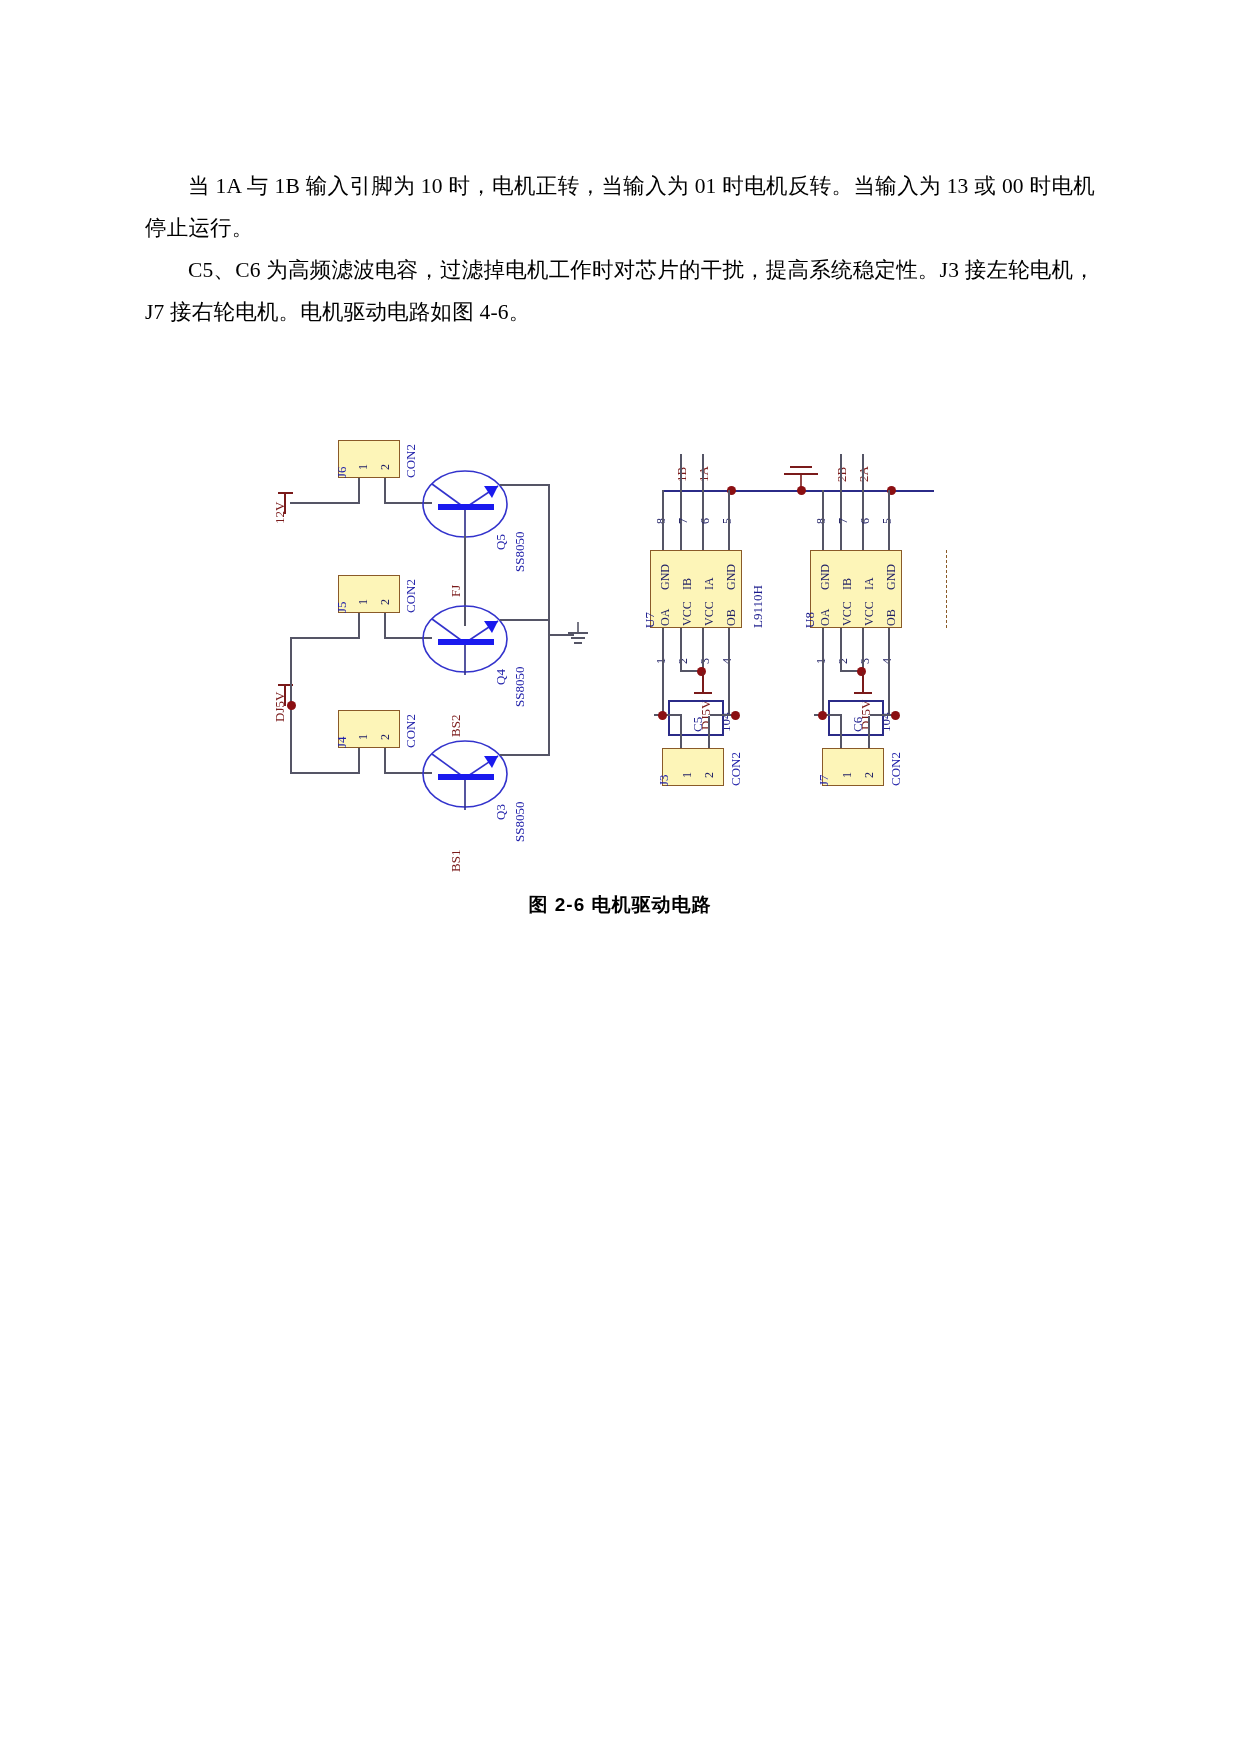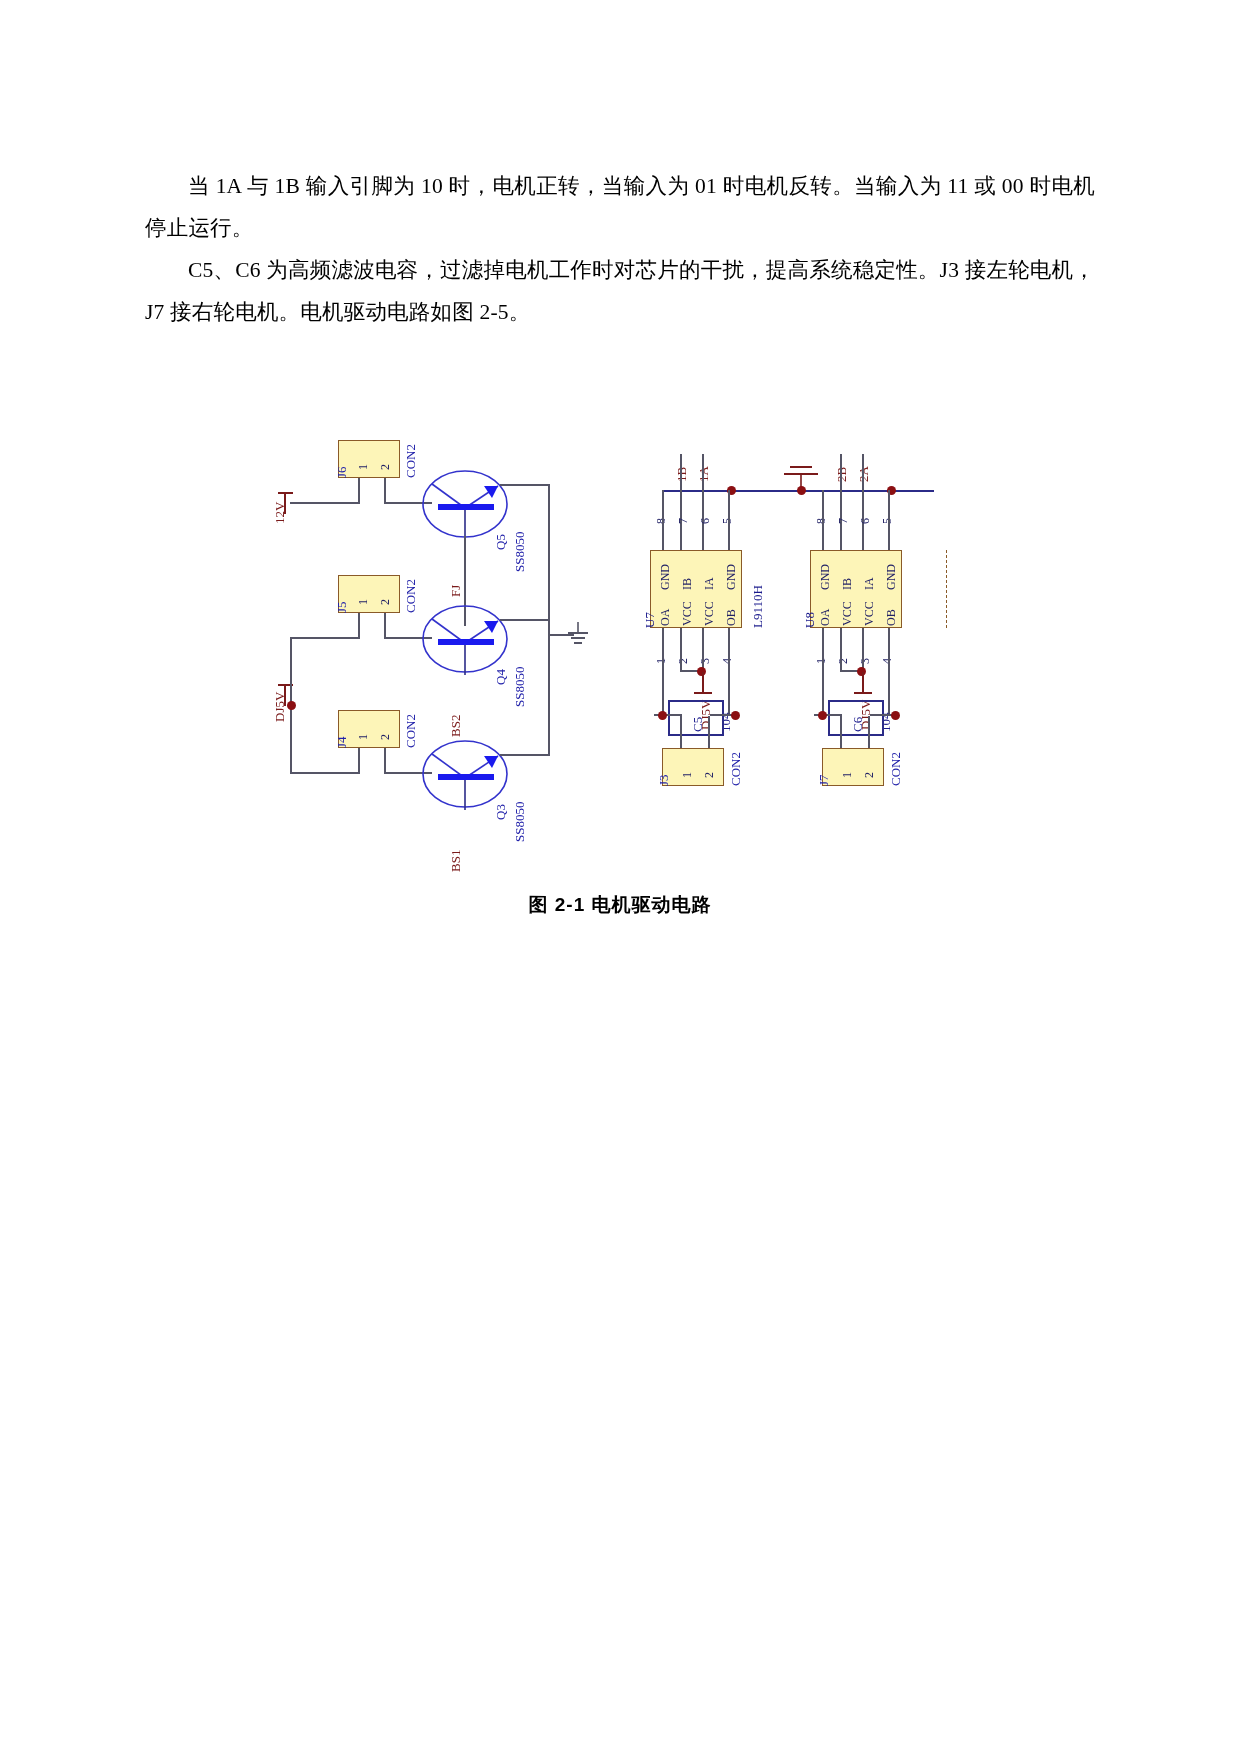--- a/index.html
+++ b/index.html
@@ -82,22 +82,22 @@
     background:#8b0f12;
   }
   .tr{position:absolute;}
 </style>
 </head>
 <body>
 
 <div class="page">
 
   <div class="body-text">
-    <p>当 1A 与 1B 输入引脚为 10 时，电机正转，当输入为 01 时电机反转。当输入为 11 或 00 时电机停止运行。</p>
-    <p>C5、C6 为高频滤波电容，过滤掉电机工作时对芯片的干扰，提高系统稳定性。J3 接左轮电机，J7 接右轮电机。电机驱动电路如图 2-5。</p>
+    <p>当 1A 与 1B 输入引脚为 10 时，电机正转，当输入为 01 时电机反转。当输入为 13 或 00 时电机停止运行。</p>
+    <p>C5、C6 为高频滤波电容，过滤掉电机工作时对芯片的干扰，提高系统稳定性。J3 接左轮电机，J7 接右轮电机。电机驱动电路如图 4-6。</p>
   </div>
 
   <div class="figure">
 
     <div class="sch">
 
       <div class="conn" style="left:88px;top:8px;width:62px;height:38px;"></div>
       <div class="vt lbl-blue" style="left:84px;top:46px;">J6</div>
       <div class="vt lbl-pin" style="left:106px;top:38px;">1</div>
       <div class="vt lbl-pin" style="left:128px;top:38px;">2</div>
@@ -315,16 +315,16 @@
       <div class="conn" style="left:572px;top:316px;width:62px;height:38px;"></div>
       <div class="vt lbl-blue" style="left:566px;top:354px;">J7</div>
       <div class="vt lbl-pin" style="left:590px;top:346px;">1</div>
       <div class="vt lbl-pin" style="left:612px;top:346px;">2</div>
       <div class="vt lbl-blue" style="left:638px;top:354px;">CON2</div>
 
       <div style="position:absolute;left:660px;top:118px;width:36px;height:78px;border-right:1.4px dashed #8a5a28;"></div>
 
     </div>
 
-    <div class="fig-caption">图 2-1 电机驱动电路</div>
+    <div class="fig-caption">图 2-6 电机驱动电路</div>
   </div>
 
 </div>
 
 </body></html>

